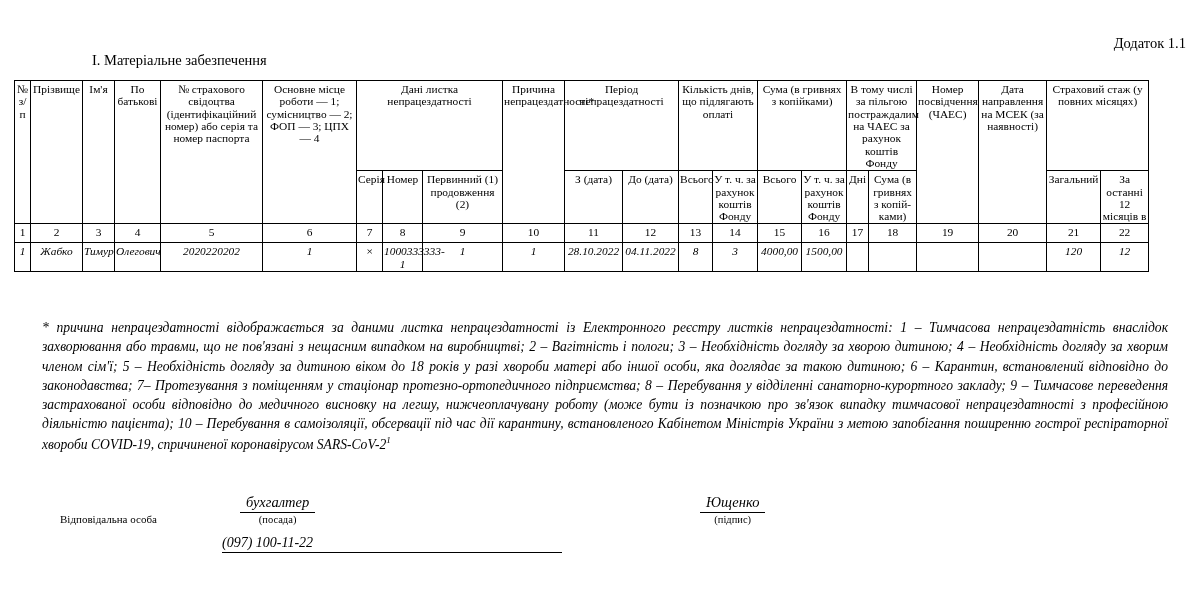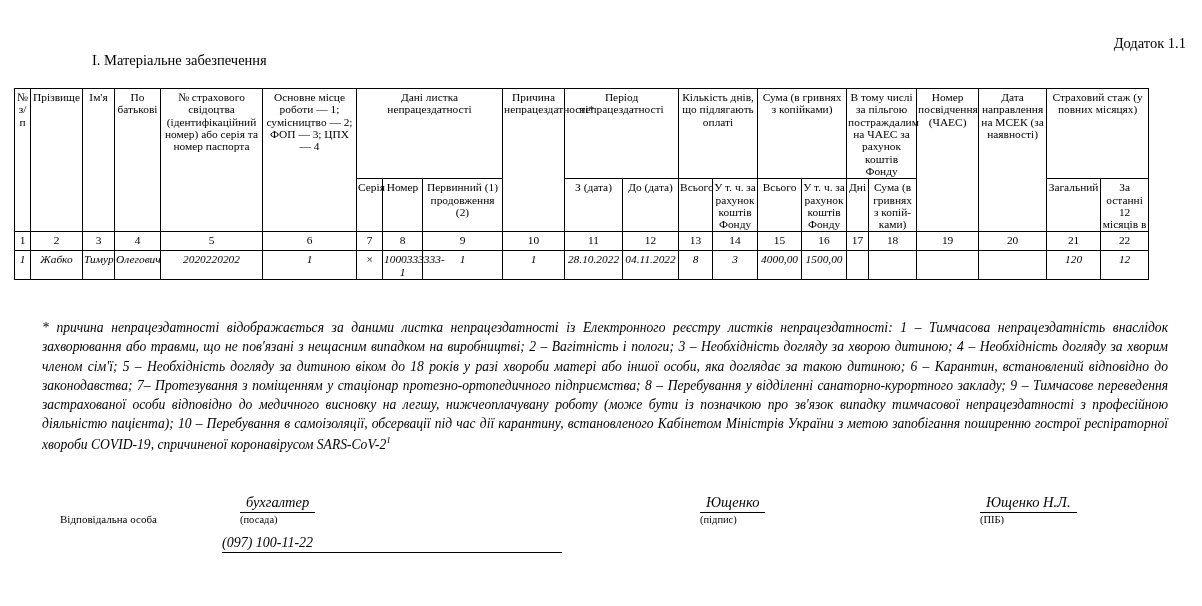--- a/index.html
+++ b/index.html
@@ -29,21 +29,21 @@
     font-family: "Liberation Serif", serif;
   }
   .section-title {
     position: absolute;
     top: 52px;
     left: 92px;
     font-size: 14.5px;
   }
   table.main {
     position: absolute;
-    top: 88px;
+    top: 80px;
     left: 14px;
     border-collapse: collapse;
     table-layout: fixed;
     width: 1048px;
   }
   table.main td, table.main th {
     border: 1px solid #000;
     font-weight: normal;
     font-size: 11.4px;
     line-height: 1.08;
@@ -100,20 +100,21 @@
     top: 40px;
     left: 222px;
     font-size: 14px;
     font-style: italic;
     width: 340px;
     border-bottom: 1px solid #000;
     padding-bottom: 1px;
   }
   .sig-block {
     position: absolute;
+    text-align: center;
   }
   .sig-value {
     font-size: 14.5px;
     font-style: italic;
     border-bottom: 1px solid #000;
     padding: 0 6px 1px 6px;
     display: inline-block;
   }
   .sig-caption {
     font-size: 10.5px;
@@ -254,19 +255,15 @@
     <div class="sig-block sig-1">
       <span class="sig-value">бухгалтер</span>
       <span class="sig-caption">(посада)</span>
     </div>
 
     <div class="sig-block sig-2">
       <span class="sig-value">Ющенко</span>
       <span class="sig-caption">(підпис)</span>
     </div>
 
-    <div class="sig-block sig-3">
-      <span class="sig-value">Ющенко Н.Л.</span>
-      <span class="sig-caption">(ПІБ)</span>
-    </div>
   </div>
 
 </div>
 
 </body></html>

